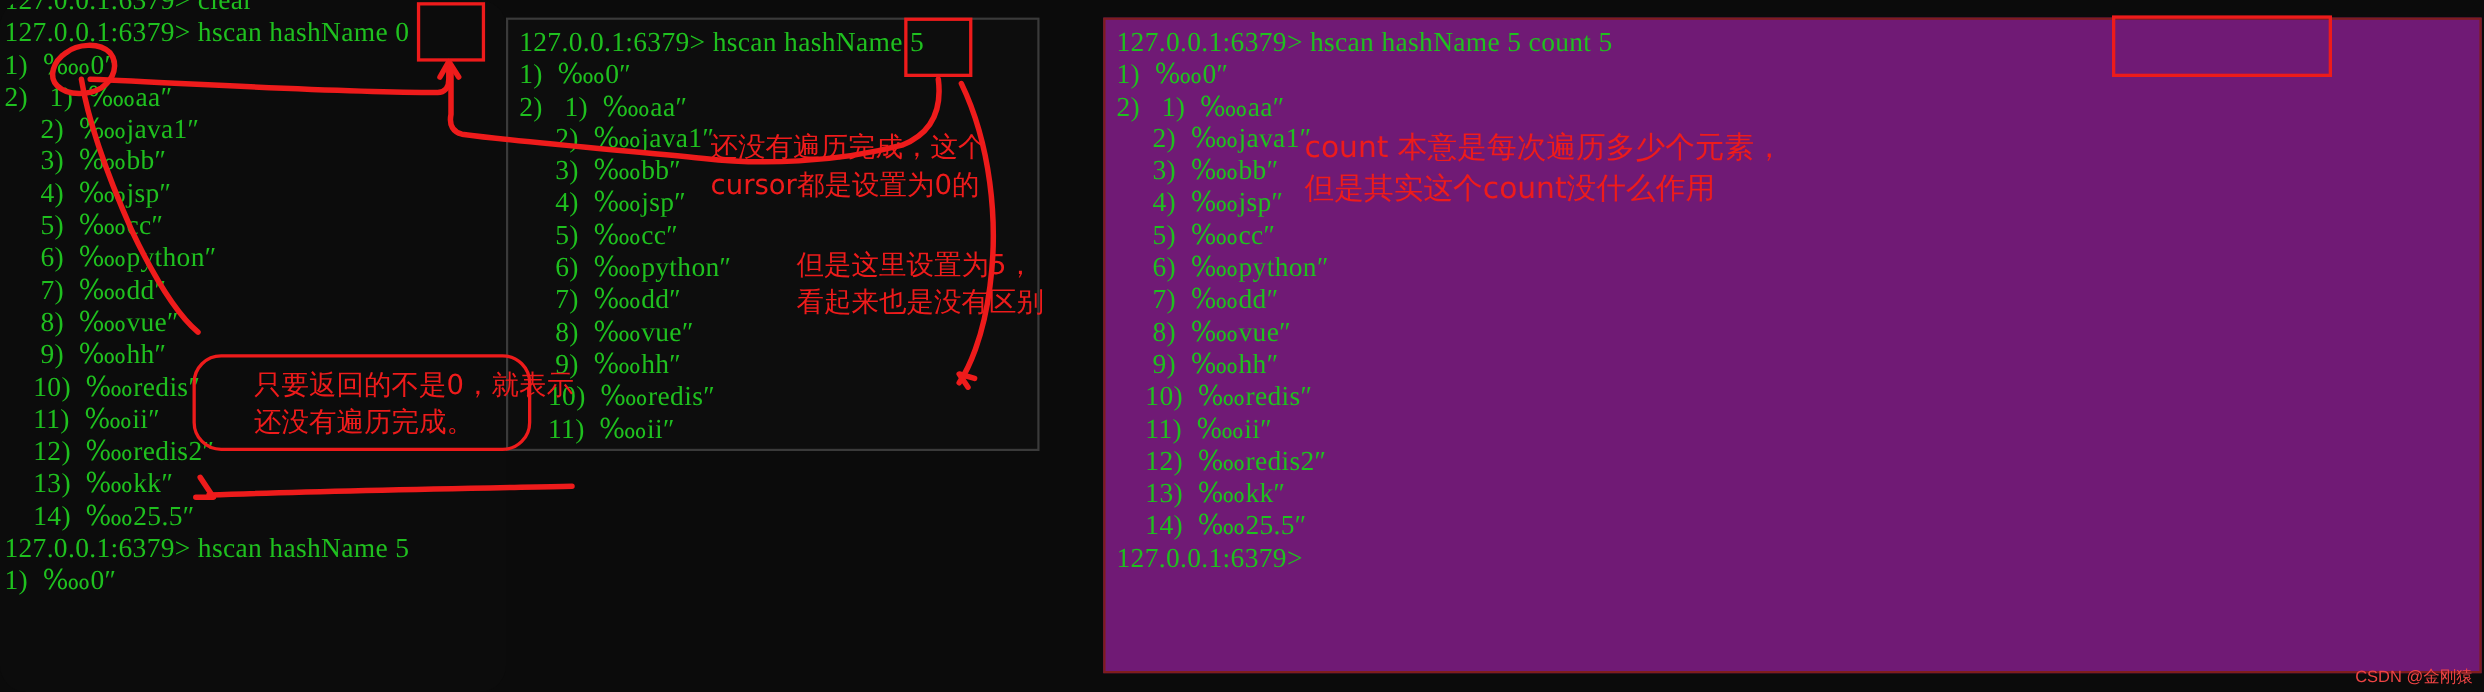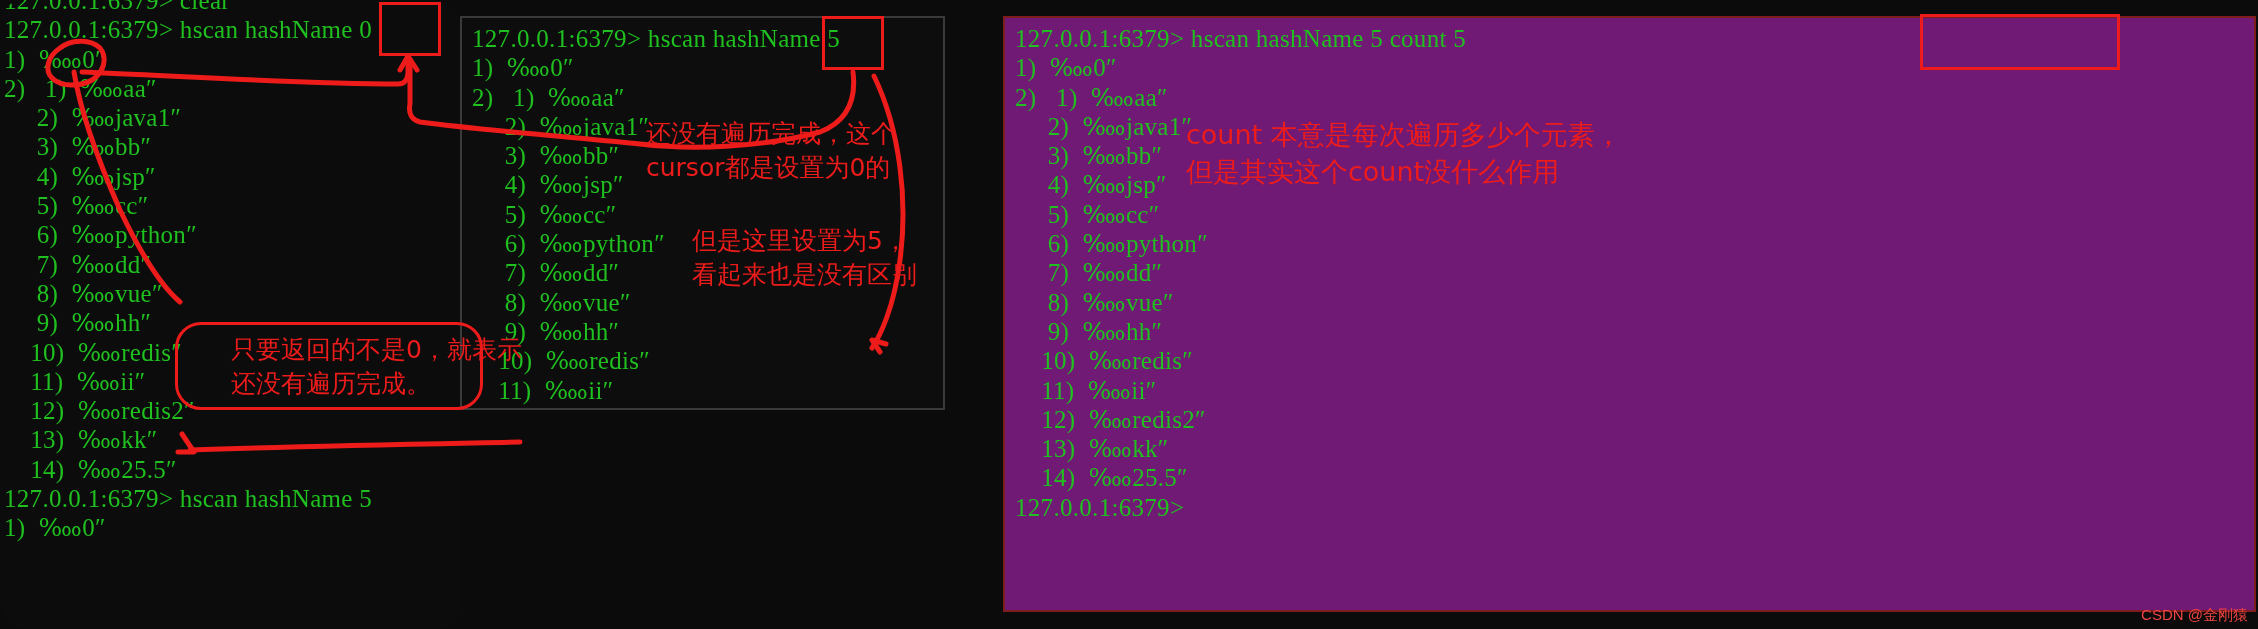--- a/index.html
+++ b/index.html
@@ -44,21 +44,21 @@
     font-family: "DejaVu Sans", "Liberation Sans", sans-serif;
     font-size: 25px;
     line-height: 34px;
     white-space: pre;
     font-weight: 400;
   }
   #anno-cursor0  { left: 196px;  top: 222px; }
   #anno-notzero  { left: 196px;  top: 333px; margin-left: 35px; }
   #anno-oneshot  { left: 196px;  top: 448px; }
   #anno-general  { left: 646px;  top: 117px; }
-  #anno-set5     { left: 692px;  top: 224px; }
+  #anno-set5     { left: 724px;  top: 224px; }
   #anno-count    { left: 1146px; top: 116px; font-size: 27px; line-height: 37px; margin-left: 40px; }
 
   
   #bubble-notzero {
     position: absolute;
     left: 175px; top: 322px; width: 308px; height: 88px;
     border: 3px solid #ee1b1b; border-radius: 26px;
   }
 
   

